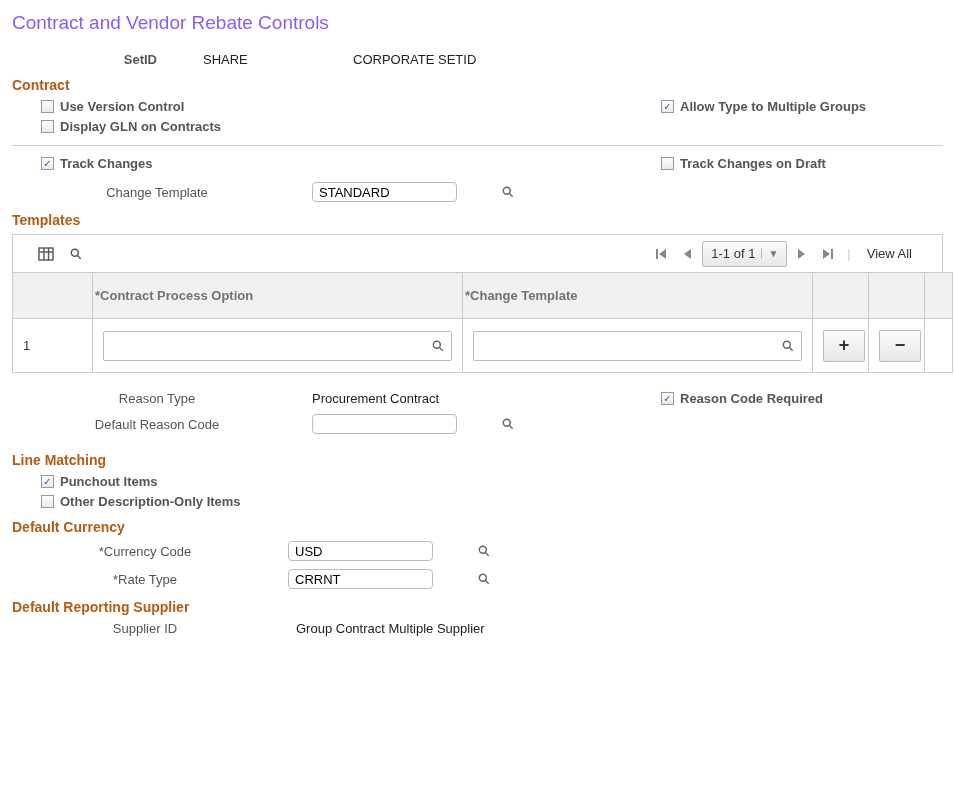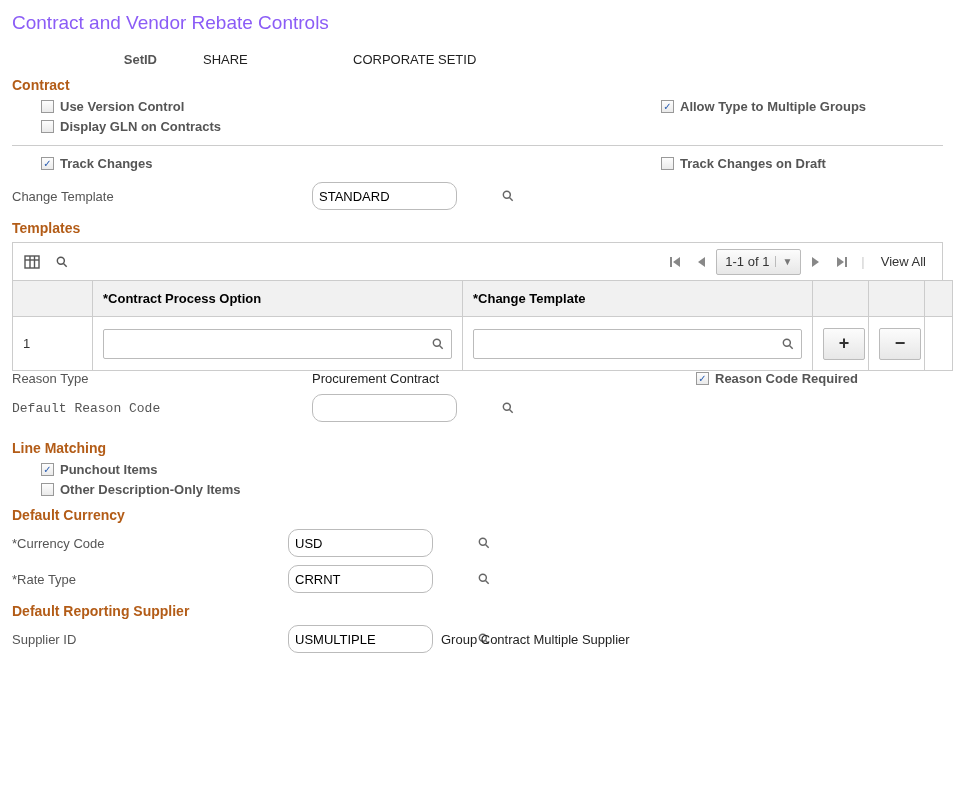--- a/index.html
+++ b/index.html
@@ -60,22 +60,22 @@
   .hr {
     border: none;
     border-top: 1px solid #ccc;
     margin: 6px 0 10px 0;
   }
   .lookup-wrap {
     display: inline-flex;
     align-items: center;
     border: 1px solid #bbb;
     background: #fff;
-    height: 28px;
-    border-radius: 10px;
+    height: 20px;
+    border-radius: 4px;
   }
   .lookup-wrap input {
     border: none;
     outline: none;
     padding: 4px 6px;
     font-size: 13px;
     height: 100%;
     background: transparent;
   }
   .lookup-icon {
@@ -87,21 +87,21 @@
     cursor: pointer;
     color: #666;
   }
   .grid-toolbar {
     display: flex;
     align-items: center;
     border: 1px solid #ccc;
     border-bottom: none;
     height: 38px;
     background: #fff;
-    padding: 0 8px;
+    padding: 0 22px;
   }
   .grid-toolbar .left { display: flex; align-items: center; gap: 8px; }
   .grid-toolbar .right { margin-left: auto; display: flex; align-items: center; gap: 4px; }
   .tb-icon {
     display: inline-flex;
     align-items: center;
     justify-content: center;
     width: 22px;
     height: 22px;
     color: #555;
@@ -145,24 +145,24 @@
     table-layout: fixed;
   }
   table.grid th, table.grid td {
     border: 1px solid #ccc;
     font-size: 13px;
     text-align: left;
     padding: 0;
   }
   table.grid th {
     background: #f1f1f1;
-    color: #000000;
+    color: #737373;
     font-weight: bold;
-    height: 36px;
-    padding: 8px 10px;
+    height: 46px;
+    padding: 8px 2px;
   }
   table.grid td {
     height: 54px;
     padding: 8px 10px;
     background: #fff;
     vertical-align: middle;
   }
   .rownum { text-align: right; color: #333; padding-right: 10px; }
   .cell-lookup {
     display: flex;
@@ -183,21 +183,21 @@
     height: 32px;
     border: 1px solid #bbb;
     background: linear-gradient(#fcfcfc,#e7e7e7);
     border-radius: 2px;
     font-size: 18px;
     font-weight: bold;
     color: #333;
     cursor: pointer;
     margin: 0 auto;
   }
-  .label-col { width: 276px; text-align: left; padding-right: 10px; color: #555; font-weight: normal; }
+  .label-col { width: 276px; text-align: center; padding-right: 10px; color: #555; font-weight: normal; }
   .form-row { display: flex; align-items: center; margin-bottom: 8px; }
   .val-text { color: #222; }
   svg { display: block; }
 </style>
 </head>
 <body>
 
 <h1 class="page-title">Contract and Vendor Rebate Controls</h1>
 
 <div class="row" style="margin-bottom:4px;">
@@ -356,28 +356,28 @@
         <span class="icon-btn">+</span>
       </td>
       <td style="text-align:center;">
         <span class="icon-btn">−</span>
       </td>
       <td></td>
     </tr>
   </tbody>
 </table>
 
-<div class="two-col" style="gap:35px;">
+<div class="two-col" style="margin-top:18px;">
   <div class="col-left">
     <div class="form-row">
       <div class="label-col bold" style="width:300px;">Reason Type</div>
       <div class="val-text">Procurement Contract</div>
     </div>
     <div class="form-row">
-      <div class="label-col bold" style="width:300px;font-family:Liberation Mono, monospace;">Default Reason Code</div>
+      <div class="label-col bold" style="width:300px;">Default Reason Code</div>
       <div class="lookup-wrap" style="width:145px;">
         <input type="text" value="" style="">
         <span class="lookup-icon">
           <svg width="14" height="14" viewBox="0 0 24 24" fill="none" stroke="currentColor" stroke-width="2.5">
               <circle cx="10" cy="10" r="6"></circle>
               <line x1="20" y1="20" x2="14.5" y2="14.5"></line>
             </svg>
         </span>
       </div>
     </div>
@@ -422,23 +422,14 @@
           <circle cx="10" cy="10" r="6"></circle>
           <line x1="20" y1="20" x2="14.5" y2="14.5"></line>
         </svg>
     </span>
   </div>
 </div>
 
 <div class="section-header">Default Reporting Supplier</div>
 <div class="form-row">
   <div class="label-col bold">Supplier ID</div>
-  <div class="lookup-wrap" style="width:145px;">
-    <input type="text" value="USMULTIPLE" style="">
-    <span class="lookup-icon">
-      <svg width="14" height="14" viewBox="0 0 24 24" fill="none" stroke="currentColor" stroke-width="2.5">
-          <circle cx="10" cy="10" r="6"></circle>
-          <line x1="20" y1="20" x2="14.5" y2="14.5"></line>
-        </svg>
-    </span>
-  </div>
   <div class="val-text" style="padding-left:8px;">Group Contract Multiple Supplier</div>
 </div>
 
 </body></html>

